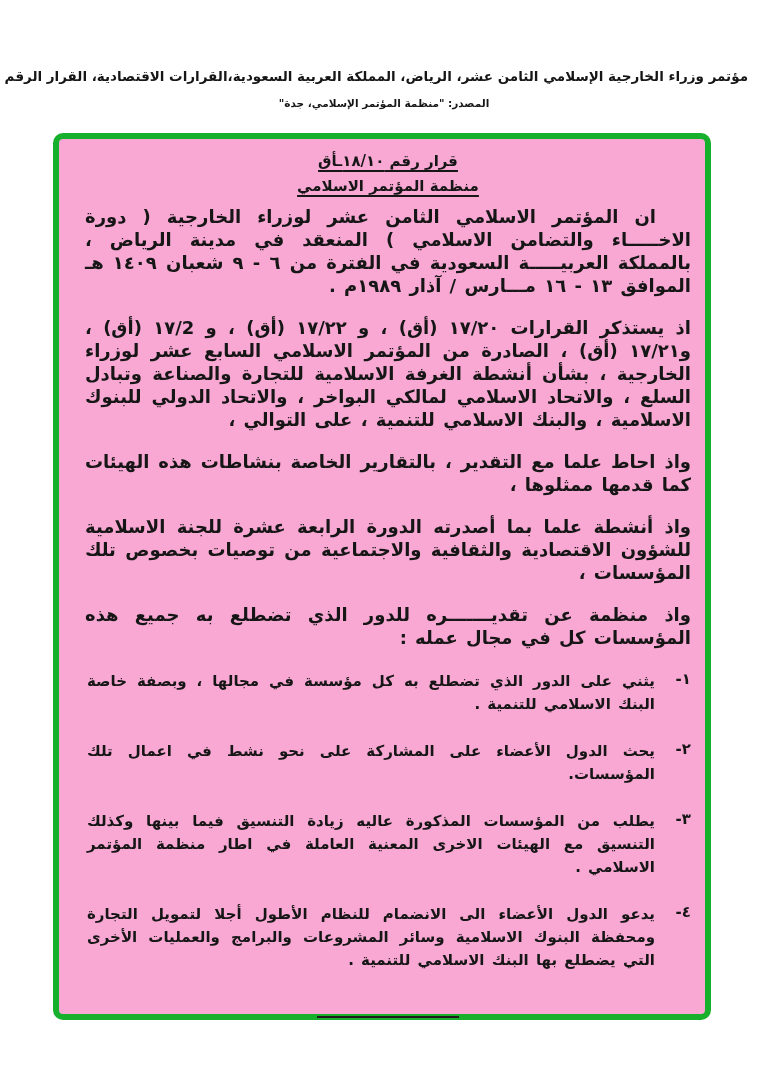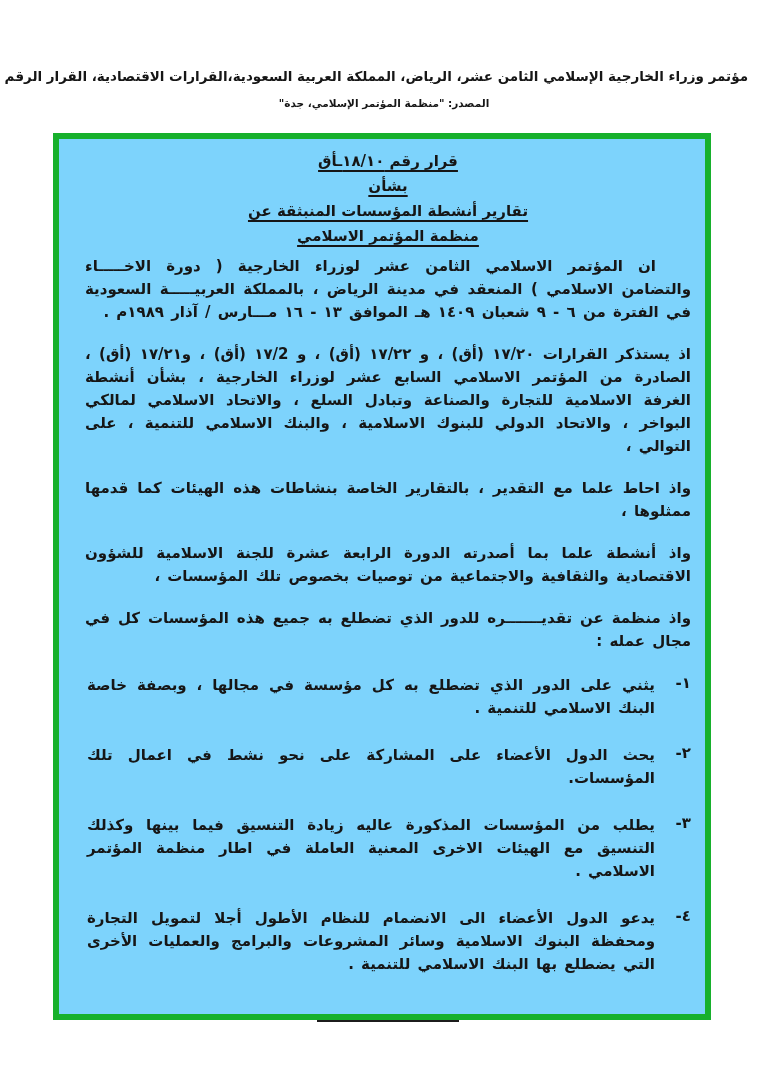--- a/index.html
+++ b/index.html
@@ -20,22 +20,22 @@
   }
   .source-line {
     position: absolute; top: 97px; left: 0; right: 0;
     direction: rtl; text-align: center;
     font-size: 10.5px; font-weight: bold;
   }
   .doc-frame {
     position: absolute; left: 53px; top: 133px;
     width: 646px; height: 875px;
     border: 6px solid var(--green);
-    border-radius: 0;
-    background: #7dd3fc;
+    border-radius: 10px;
+    background: #f9a8d4;
   }
   .content {
     position: absolute; top: 10px; right: 14px; left: 26px;
     direction: rtl;
     font-weight: bold;
   }
   .title-block {
     text-align: center;
     font-size: 15px;
     line-height: 25px;
@@ -43,21 +43,21 @@
   }
   .title-line {
     display: block;
   }
   .title-line > span {
     text-decoration: underline;
     text-underline-offset: 4px;
     text-decoration-thickness: 1.5px;
   }
   .para {
-    font-size: 15px;
+    font-size: 18px;
     line-height: 23px;
     text-align: justify;
     margin: 0 0 19px 0;
     word-spacing: 2px;
   }
   .para.first { text-indent: 35px; }
   .lead {
     text-underline-offset: 3px;
     text-decoration-thickness: 1.5px;
   }
@@ -84,22 +84,20 @@
 <body>
 
 <div class="top-header">مؤتمر وزراء الخارجية الإسلامي الثامن عشر، الرياض، المملكة العربية السعودية،القرارات الاقتصادية، القرار الرقم ١٨/١٠-أق</div>
 <div class="source-line">المصدر:  "منظمة المؤتمر الإسلامي، جدة"</div>
 
 <div class="doc-frame">
   <div class="content">
 
     <div class="title-block">
       <span class="title-line"><span>قرار رقم ١٨/١٠ـأق</span></span>
-      <span class="title-line"><span>بشأن</span></span>
-      <span class="title-line"><span>تقارير أنشطة المؤسسات المنبثقة عن</span></span>
       <span class="title-line"><span>منظمة المؤتمر الاسلامي</span></span>
     </div>
 
     <p class="para first">
       <span class="lead"></span>
       <span>ان المؤتمر الاسلامي الثامن عشر لوزراء الخارجية ( دورة الاخـــــاء والتضامن الاسلامي ) المنعقد في مدينة الرياض ، بالمملكة العربيـــــة السعودية في الفترة من ٦ - ٩ شعبان ١٤٠٩ هـ الموافق ١٣ - ١٦ مـــارس / آذار ١٩٨٩م .</span>
     </p>
 
     <p class="para">
       <span class="lead">اذ يستذكر</span>

